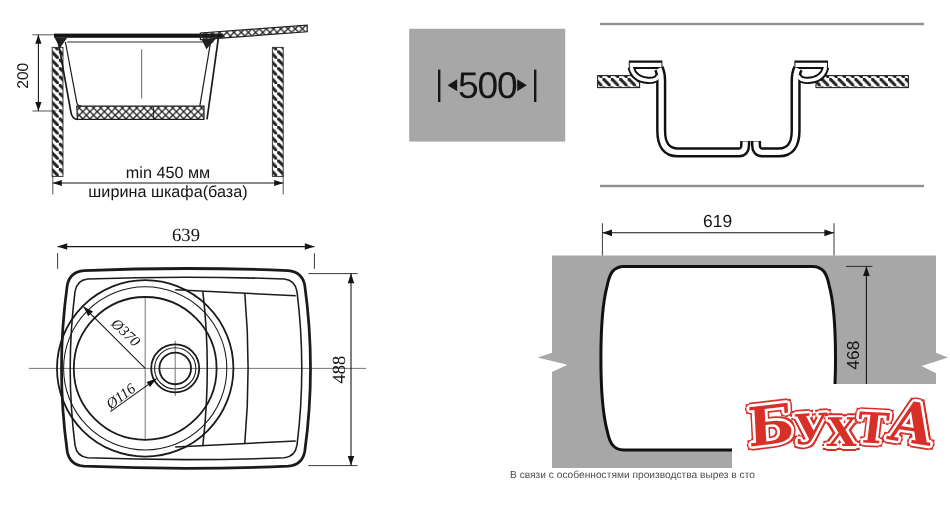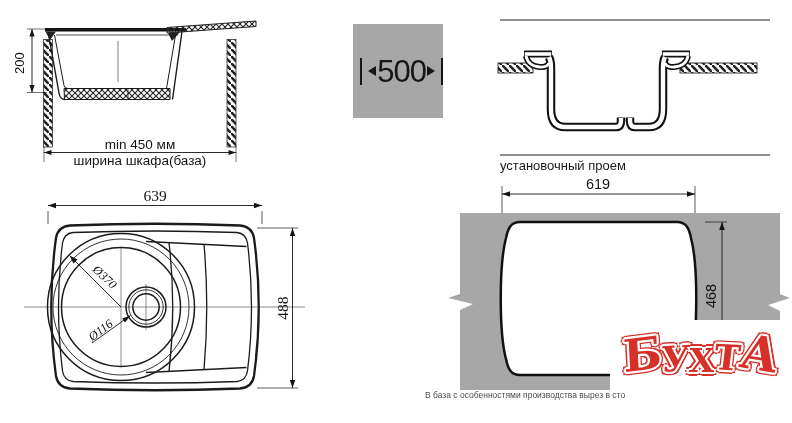--- a/index.html
+++ b/index.html
@@ -4,22 +4,22 @@
 <style>
   html,body{margin:0;padding:0;background:#fff;}
   #stage{position:relative;width:792px;height:423px;background:#fff;overflow:hidden;
          font-family:"Liberation Sans",sans-serif;color:#1c1c1c;}
   svg{position:absolute;overflow:visible;}
   .svg-sans{font-family:"Liberation Sans",sans-serif;fill:#141414;}
   .svg-serif{font-family:"Liberation Serif",serif;fill:#141414;}
   .rule{position:absolute;height:2px;background:#8f8f8f;width:270px;left:500px;}
   .sec-title{position:absolute;left:500px;font-size:13px;color:#1a1a1a;}
   
-  #size-badge{position:absolute;left:341px;top:24px;width:90px;height:94px;background:#a7a7a7;
-              display:flex;align-items:center;justify-content:flex-end;margin-left:12px;}
+  #size-badge{position:absolute;left:341px;top:24px;width:130px;height:94px;background:#a7a7a7;
+              display:flex;align-items:center;justify-content:center;}
   #size-badge .row{display:flex;align-items:center;gap:1px;}
   .tick{width:2px;height:27px;background:#161616;}
   .arrL,.arrR{width:0;height:0;border:5px solid transparent;}
   .arrL{border-right:8px solid #161616;}
   .arrR{border-left:8px solid #161616;}
   .badge-num{font-size:31px;color:#161616;letter-spacing:-1px;line-height:1;
              font-family:"Liberation Sans",sans-serif;}
   
   #footnote{position:absolute;left:425px;top:390px;width:219px;height:12px;overflow:hidden;
             white-space:nowrap;font-size:8.5px;color:#4c4c4c;}
@@ -119,21 +119,20 @@
         <path d="M174.8,10 H201.2" stroke-width="3.6"></path>
         <path d="M38,12 Q40,22 52,23 Q59,23.5 61,19" stroke-width="2.8"></path>
         <path d="M200,12 Q198,22 186,23 Q179,23.5 177,19" stroke-width="2.8"></path>
         <path d="M61,13 Q63,17 63,24 V65 Q63,83 77,83 H128 Q133,83 133,76.5 V74" stroke-width="4.4"></path>
         <path d="M177,13 Q175,17 175,24 V65 Q175,83 161,83 H147 Q142,83 142,76.5 V74" stroke-width="4.4"></path>
       </g>
     </g>
   </svg>
 
   <div class="rule" style="top:154px"></div>
-  <div class="sec-title" style="top:158px">установочный проем</div>
 
   <svg style="left:440px;top:168px" width="352" height="230" viewBox="0 0 352 230">
 
     <g>
       <text class="svg-sans" x="158" y="21" text-anchor="middle" font-size="14.5">619</text>
       <path d="M62,26 H255" stroke="#141414" stroke-width="0.9" fill="none"></path>
       <path d="M62,26 L70,23.2 V28.8 Z" fill="#141414"></path>
       <path d="M255,26 L247,23.2 V28.8 Z" fill="#141414"></path>
       <path d="M62,18 V45 M255,18 V45" stroke="#141414" stroke-width="0.7" fill="none"></path>
     </g>
@@ -207,21 +206,21 @@
 
     <g>
       <path d="M292.5,48 V208" stroke="#141414" stroke-width="0.9" fill="none"></path>
       <path d="M292.5,48 L289.8,56 H295.2 Z" fill="#141414"></path>
       <path d="M292.5,208 L289.8,200 H295.2 Z" fill="#141414"></path>
       <path d="M257,48 H298 M257,208 H298" stroke="#141414" stroke-width="0.7" fill="none"></path>
       <text class="svg-serif" transform="translate(287.5,128) rotate(-90)" text-anchor="middle" font-size="15.5">488</text>
     </g>
   </svg>
 
-  <div id="footnote">В база с особенностями производства вырез в сто</div>
+  <div id="footnote">В связи с особенностями производства вырез в сто</div>
 
   <div id="logo">
     <div class="letters">
       <span class="logo-letter l1">Б</span>
       <span class="logo-letter l2">У</span>
       <span class="logo-letter l3">Х</span>
       <span class="logo-letter l4">Т</span>
       <span class="logo-letter l5">А</span>
     </div>
   </div>

